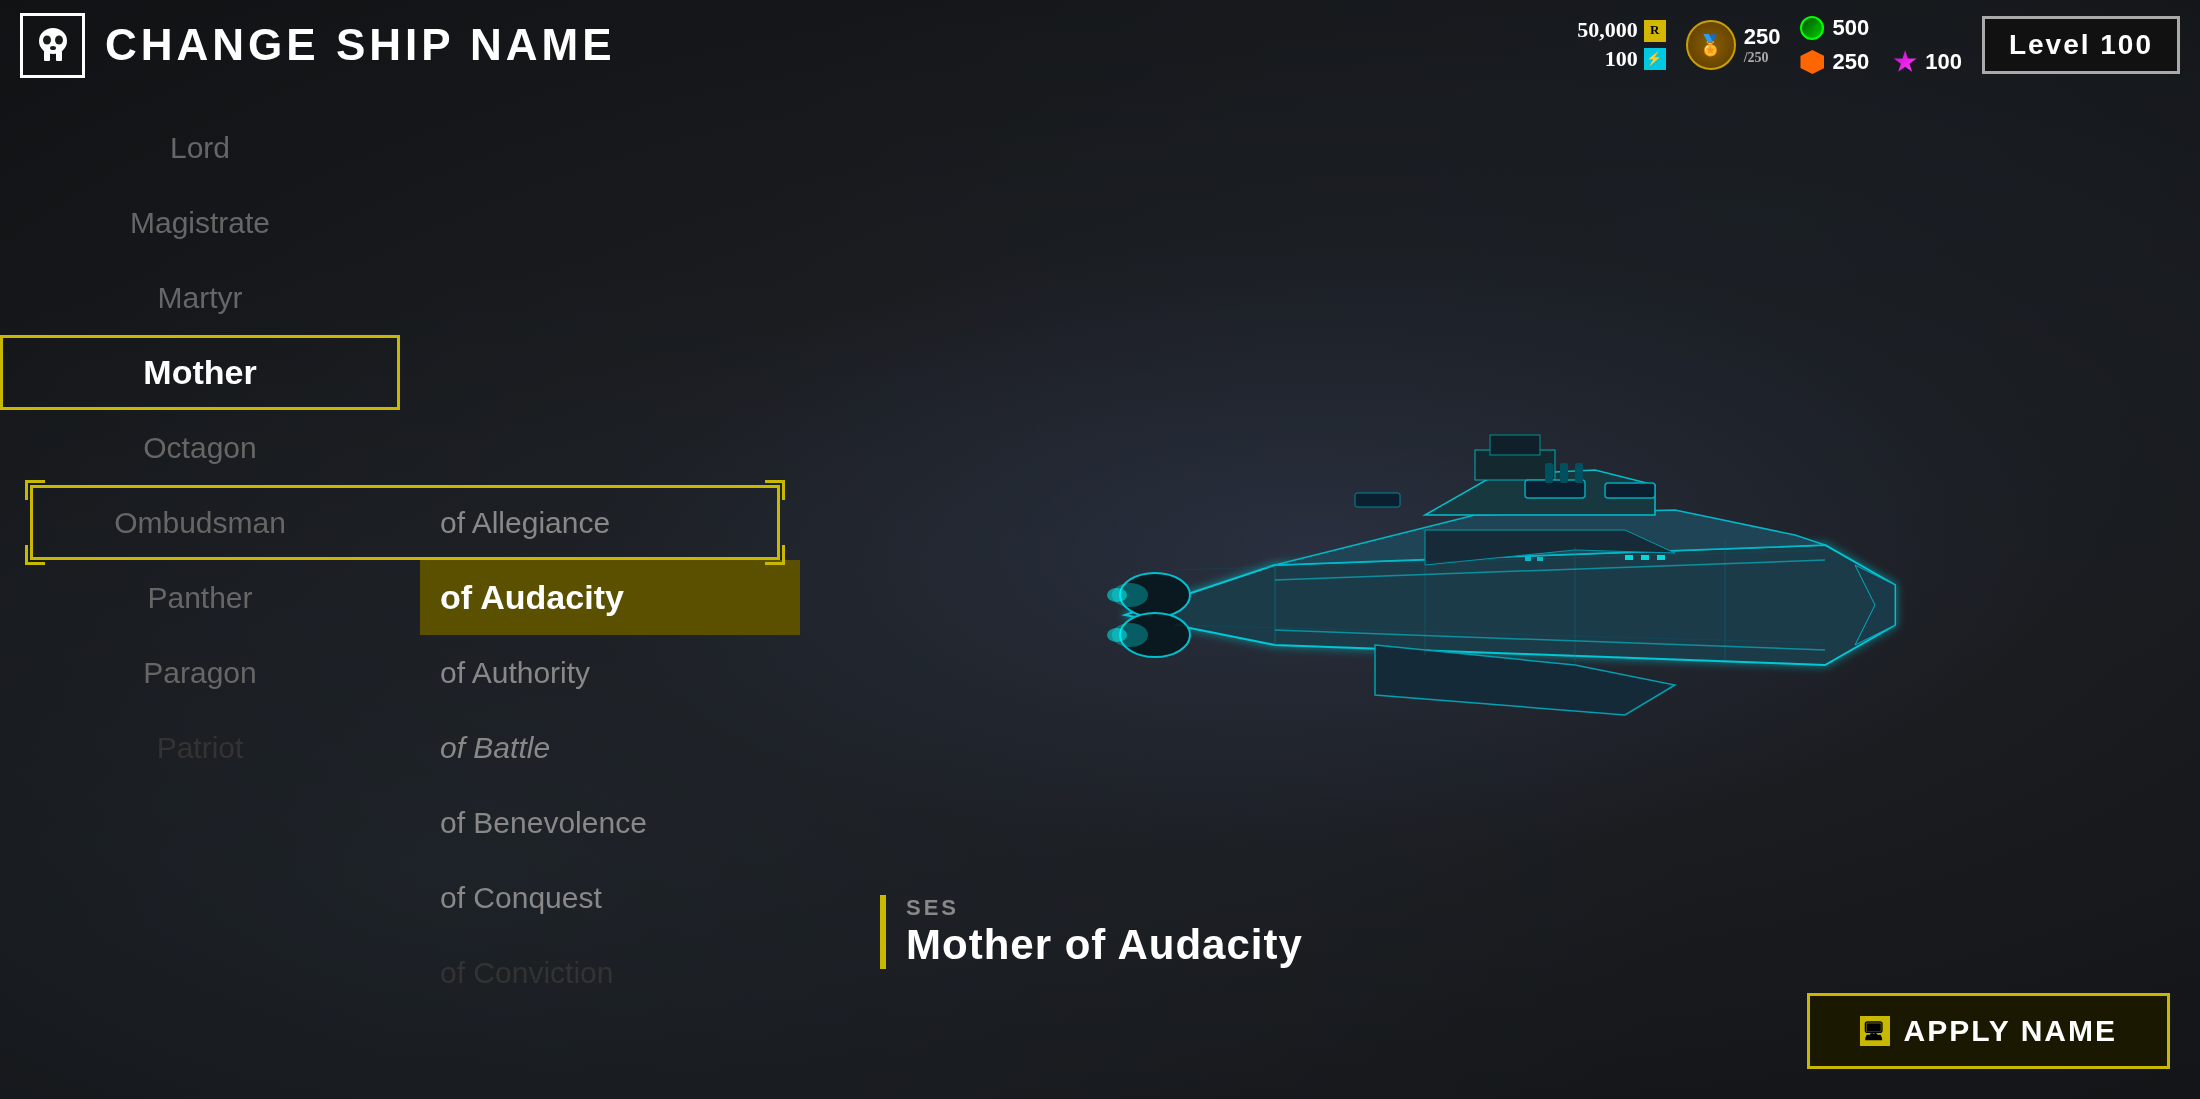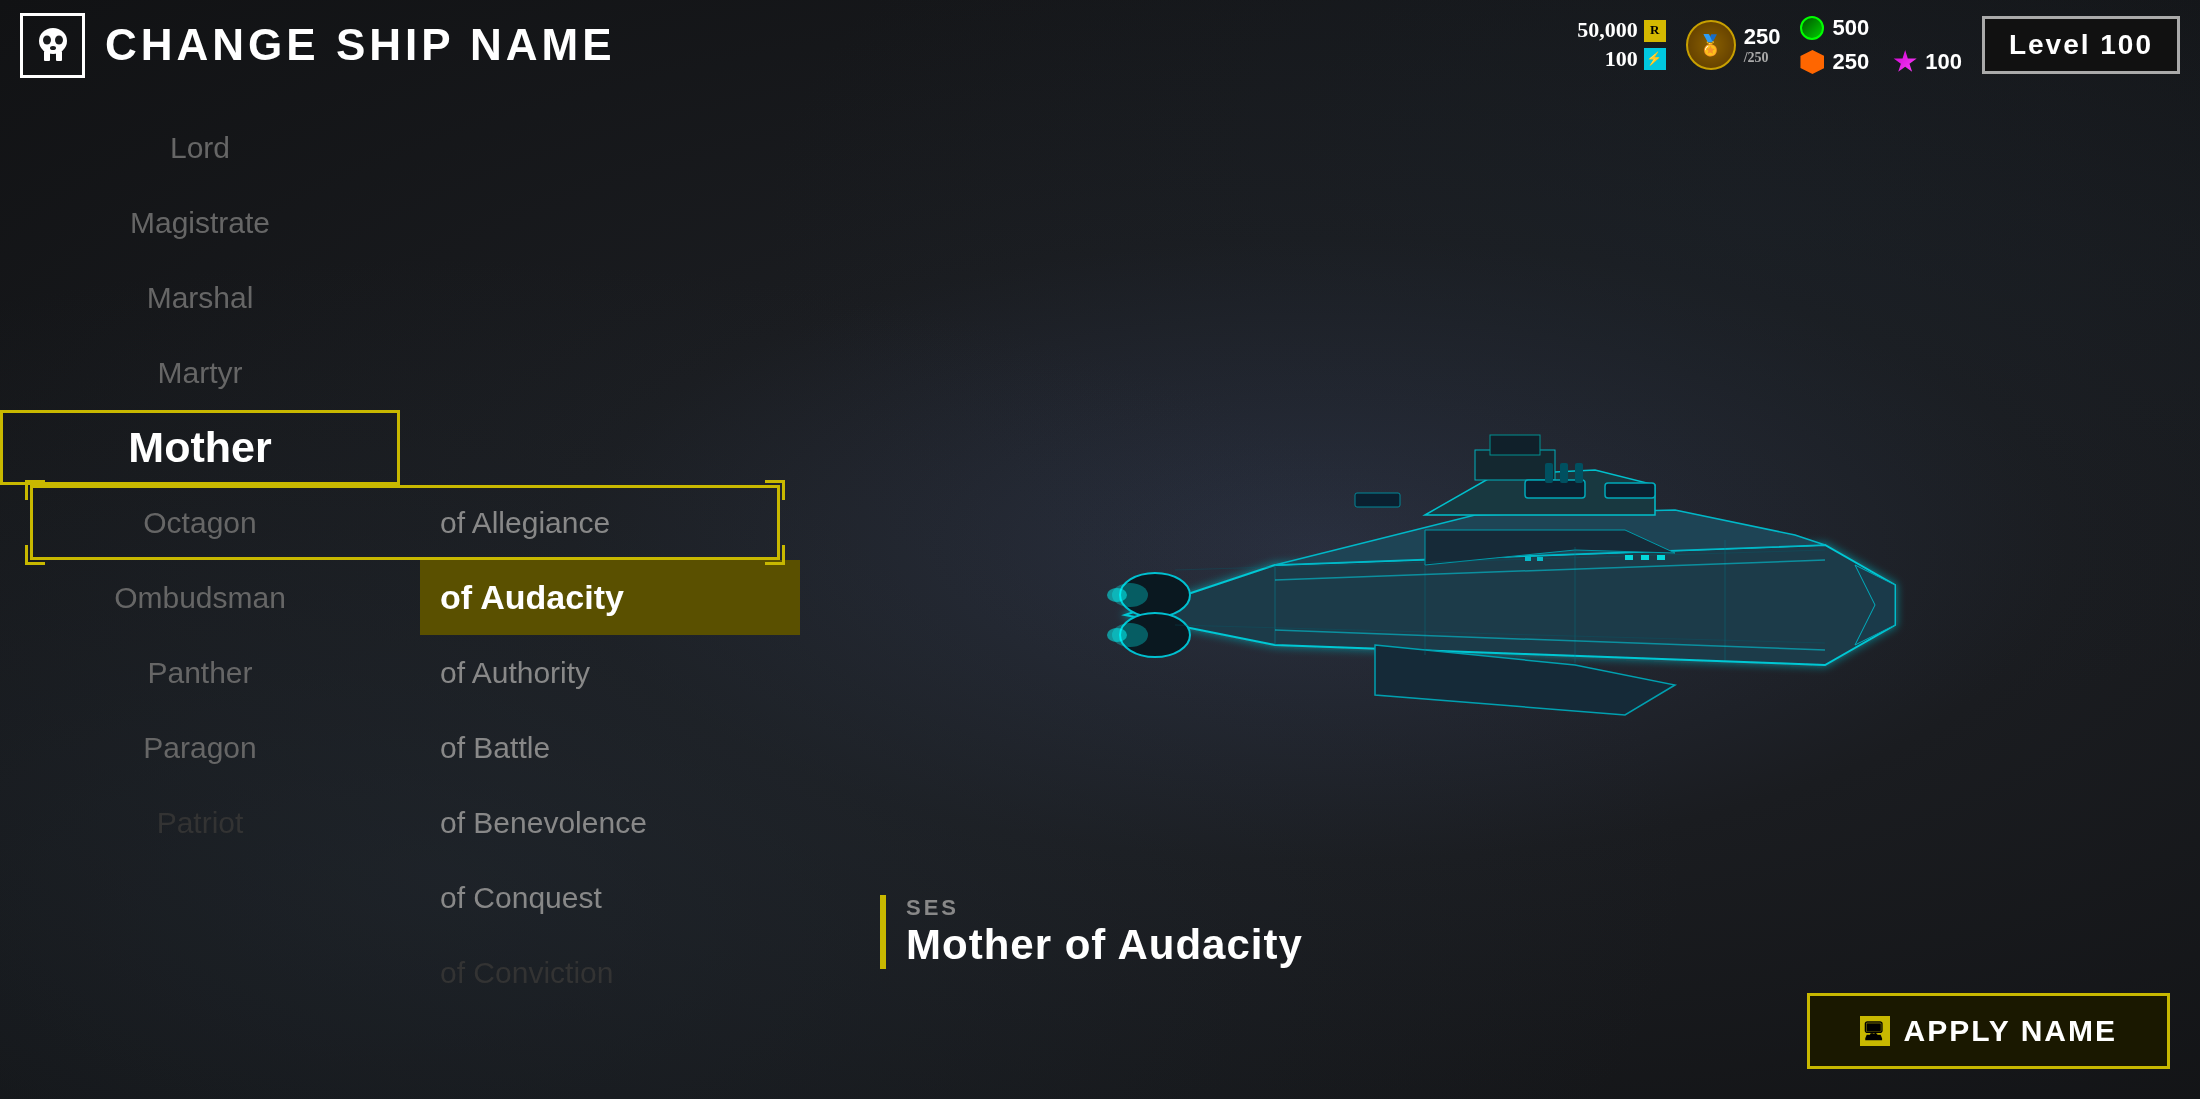--- a/index.html
+++ b/index.html
@@ -224,21 +224,21 @@
       width: 100%;
       padding: 0 10px;
       transition: color 0.2s;
     }
 
     .name-item.selected-first {
       background: transparent;
       border: 3px solid #c8b800;
       color: #fff;
       font-weight: 700;
-      font-size: 43px;
+      font-size: 34px;
     }
 
     .name-item.dimmed { color: #444; }
 
     .second-name-item {
       height: 75px;
       display: flex;
       align-items: center;
       font-size: 30px;
       color: #888;
@@ -395,21 +395,20 @@
 
   <div class="name-panel">
     <div class="name-columns">
 
       <div class="first-names">
 
         <div class="name-item" style="height:75px; color:#666;">Lord</div>
 
         <div class="name-item" style="height:75px; color:#666;">Magistrate</div>
 
-        <div class="name-item" style="height:75px; color:#666;">Marshal</div>
 
         <div class="name-item" style="height:75px; color:#666;">Martyr</div>
 
 
         <div class="name-item selected-first">Mother</div>
 
         <div class="name-item" style="height:75px; color:#666;">Octagon</div>
 
         <div class="name-item" style="height:75px; color:#666;">Ombudsman</div>
 
@@ -423,21 +422,21 @@
       <div class="second-names">
 
         <div style="height:375px;"></div>
 
         <div class="second-name-item" style="color:#888;">of Allegiance</div>
 
         <div class="second-name-item selected-second">of Audacity</div>
 
         <div class="second-name-item" style="color:#888;">of Authority</div>
 
-        <div class="second-name-item" style="color:#888;">of Battle</div>
+        <div class="second-name-item" style="color:#888;font-style:italic;">of Battle</div>
 
         <div class="second-name-item" style="color:#888;">of Benevolence</div>
 
         <div class="second-name-item" style="color:#888;">of Conquest</div>
 
         <div class="second-name-item dimmed" style="color:#333;">of Conviction</div>
       </div>
     </div>
   </div>
 

